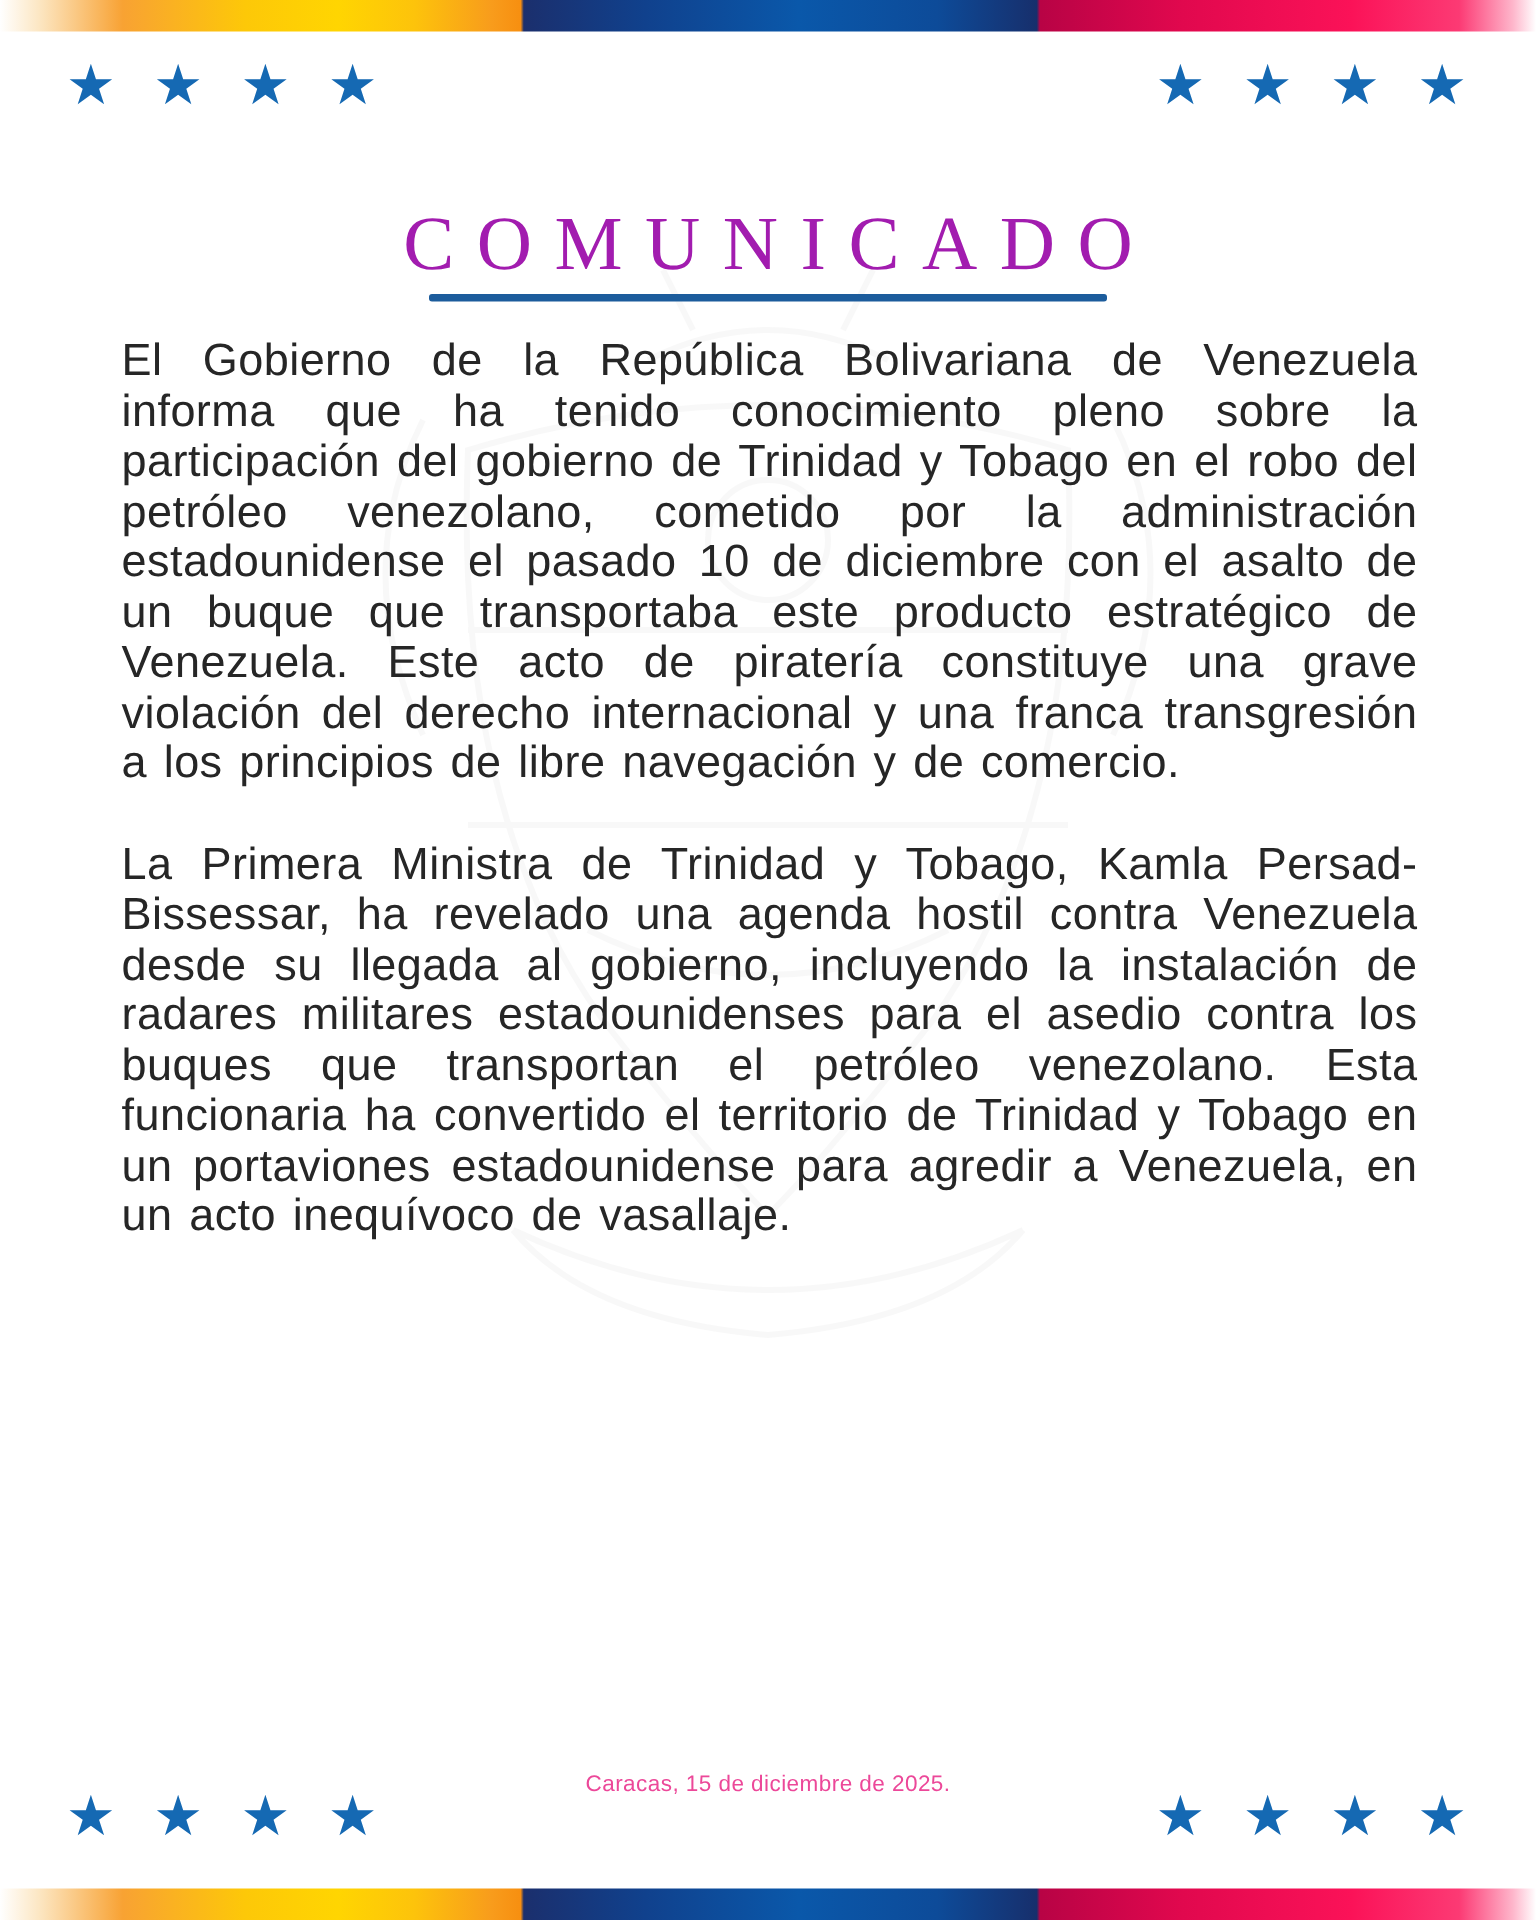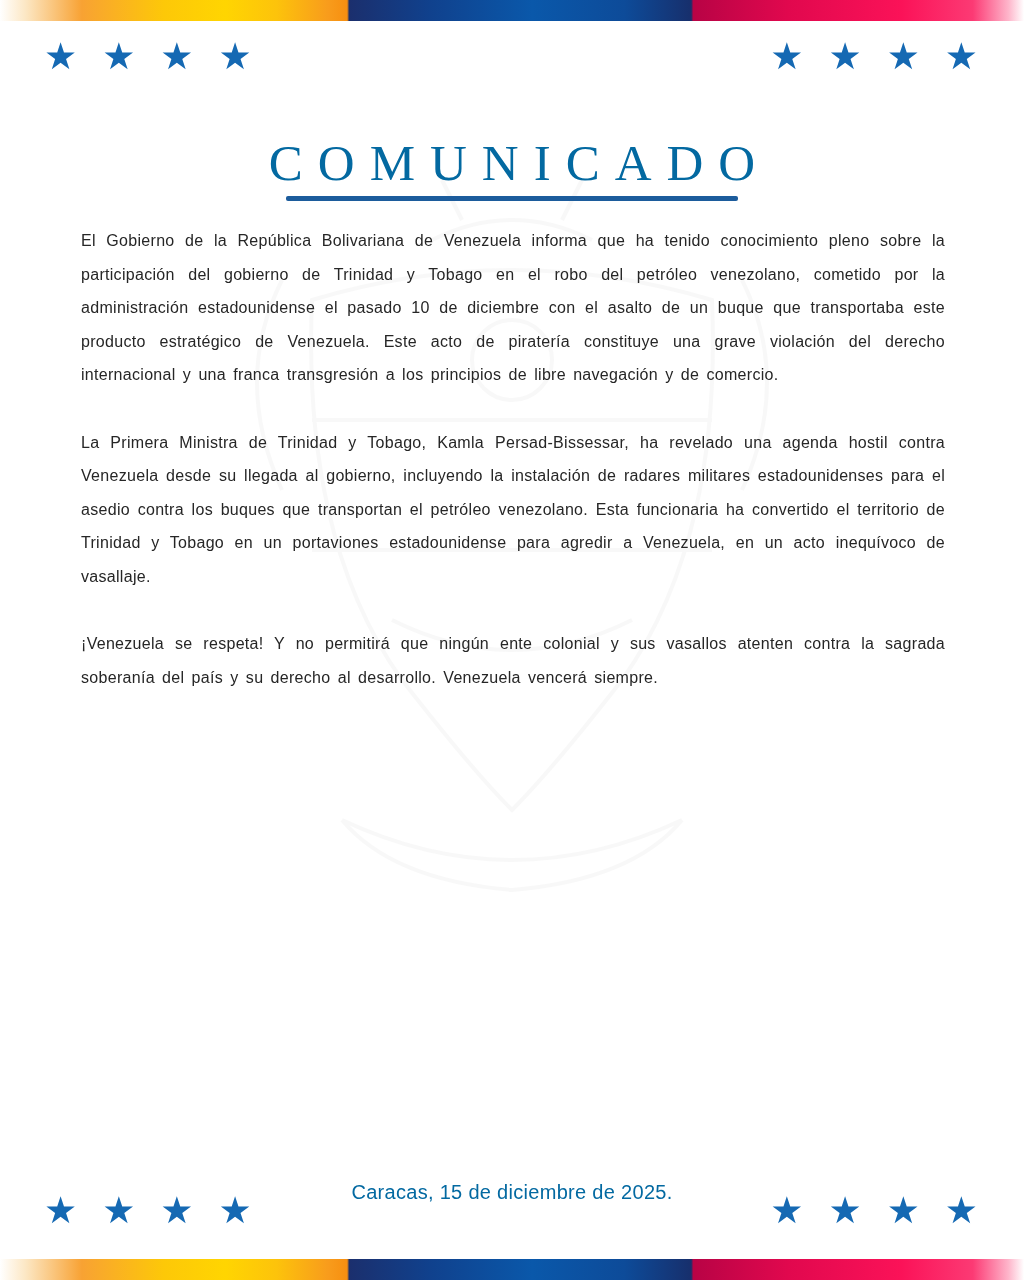--- a/index.html
+++ b/index.html
@@ -70,21 +70,21 @@
     left: 0;
     width: 100%;
     margin: 0;
     text-align: center;
     font-family: "Liberation Serif", serif;
     font-weight: 500;
     font-size: 51px;
     letter-spacing: 15px;
     padding-left: 15px; 
     box-sizing: border-box;
-    color: #0369a1;
+    color: #a21caf;
   }
   .title-underline {
     position: absolute;
     top: 196px;
     left: 50%;
     transform: translateX(-50%);
     width: 452px;
     height: 5px;
     background: #1c5c9c;
     border-radius: 2px;
@@ -100,39 +100,39 @@
     pointer-events: none;
   }
 
   
   .letter-body {
     position: absolute;
     top: 224px;
     left: 81px;
     width: 864px;
     color: #262626;
-    font-size: 16px;
+    font-size: 30px;
     line-height: 33.5px;
     letter-spacing: 0.3px;
     word-spacing: 2.5px;
     text-align: justify;
   }
   .letter-body p {
     margin: 0 0 34px 0;
   }
 
   .dateline {
     position: absolute;
     top: 1181px;
     left: 0;
     width: 100%;
     margin: 0;
     text-align: center;
-    color: #0369a1;
-    font-size: 20px;
+    color: #ec4899;
+    font-size: 15px;
     letter-spacing: 0.3px;
   }
 </style>
 </head>
 <body>
 
 <div class="page">
 
   <div class="tricolor-bar bar-top"></div>
 
@@ -158,21 +158,20 @@
     <path d="M150 700 Q320 780 490 700 M150 700 Q200 760 320 770 Q440 760 490 700"></path>
     <path d="M240 120 Q320 80 400 120 M270 100 L250 60 M370 100 L390 60"></path>
   </svg>
 
   <h1 class="comunicado-title">COMUNICADO</h1>
   <div class="title-underline"></div>
 
   <main class="letter-body">
     <p>El Gobierno de la República Bolivariana de Venezuela informa que ha tenido conocimiento pleno sobre la participación del gobierno de Trinidad y Tobago en el robo del petróleo venezolano, cometido por la administración estadounidense el pasado 10 de diciembre con el asalto de un buque que transportaba este producto estratégico de Venezuela. Este acto de piratería constituye una grave violación del derecho internacional y una franca transgresión a los principios de libre navegación y de comercio.</p>
     <p>La Primera Ministra de Trinidad y Tobago, Kamla Persad-Bissessar, ha revelado una agenda hostil contra Venezuela desde su llegada al gobierno, incluyendo la instalación de radares militares estadounidenses para el asedio contra los buques que transportan el petróleo venezolano. Esta funcionaria ha convertido el territorio de Trinidad y Tobago en un portaviones estadounidense para agredir a Venezuela, en un acto inequívoco de vasallaje.</p>
-    <p>¡Venezuela se respeta! Y no permitirá que ningún ente colonial y sus vasallos atenten contra la sagrada soberanía del país y su derecho al desarrollo. Venezuela vencerá siempre.</p>
   </main>
 
   <p class="dateline">Caracas, 15 de diciembre de 2025.</p>
 
   <div class="star-row stars-bottom-left">
     <span>★</span>
     <span>★</span>
     <span>★</span>
     <span>★</span>
   </div>

